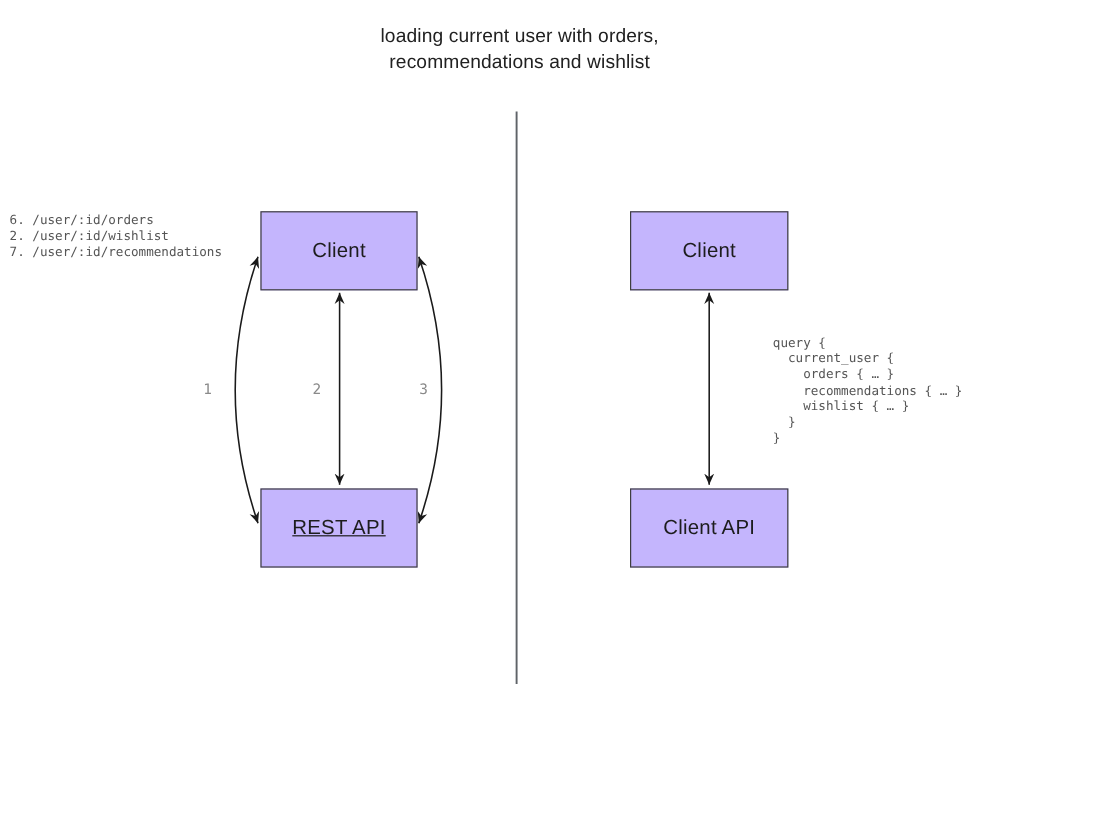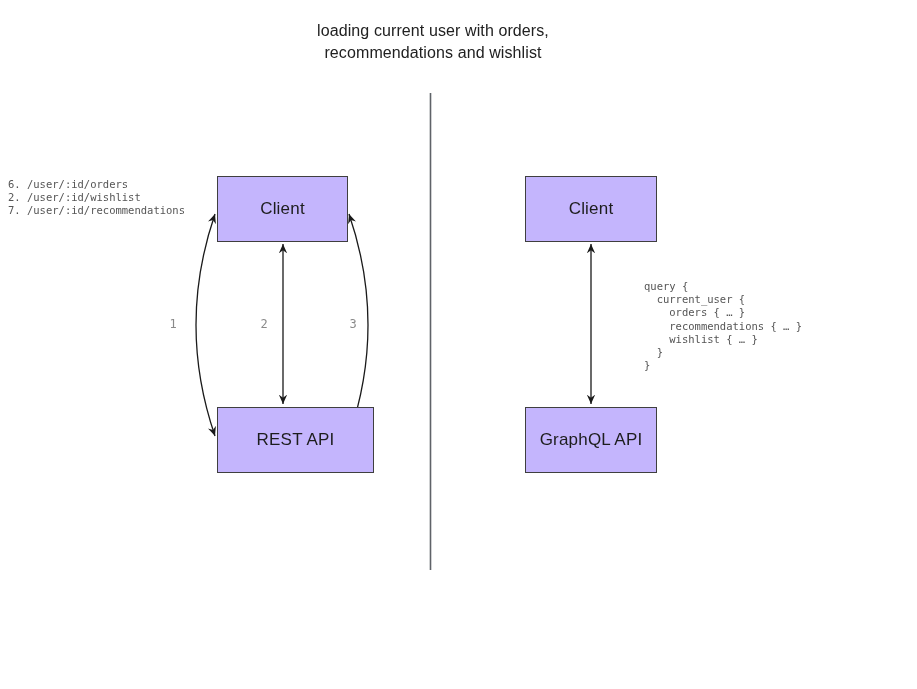--- a/index.html
+++ b/index.html
@@ -39,21 +39,21 @@
     border: 1.5px solid #3f3f3f;
     box-sizing: border-box;
     display: flex;
     align-items: center;
     justify-content: center;
     font-size: 17px;
     color: #1d1d1d;
     letter-spacing: 0.2px;
   }
   .box-client-left  { left: 217px; top: 176px; width: 131px; height: 66px; }
-  .box-rest-api     { left: 217px; top: 407px; width: 157px; height: 66px; }
+  .box-rest-api     { left: 217px; top: 407px; width: 131px; height: 66px; text-decoration: underline; }
   .box-client-right { left: 525px; top: 176px; width: 132px; height: 66px; }
   .box-graphql-api  { left: 525px; top: 407px; width: 132px; height: 66px; }
   .code {
     position: absolute;
     margin: 0;
     font-family: "DejaVu Sans Mono", "Liberation Mono", monospace;
     font-size: 10.5px;
     line-height: 13.2px;
     color: #555555;
     white-space: pre;
@@ -110,21 +110,21 @@
   </div>
 
   <div class="arrow-num num-1">1</div>
   <div class="arrow-num num-2">2</div>
   <div class="arrow-num num-3">3</div>
 
   <div class="node-box box-client-right">
     <span>Client</span>
   </div>
   <div class="node-box box-graphql-api">
-    <span>GraphQL API</span>
+    <span>Client API</span>
   </div>
 
   <pre class="code graphql-query">query {
   current_user {
     orders { … }
     recommendations { … }
     wishlist { … }
   }
 }</pre>
 

